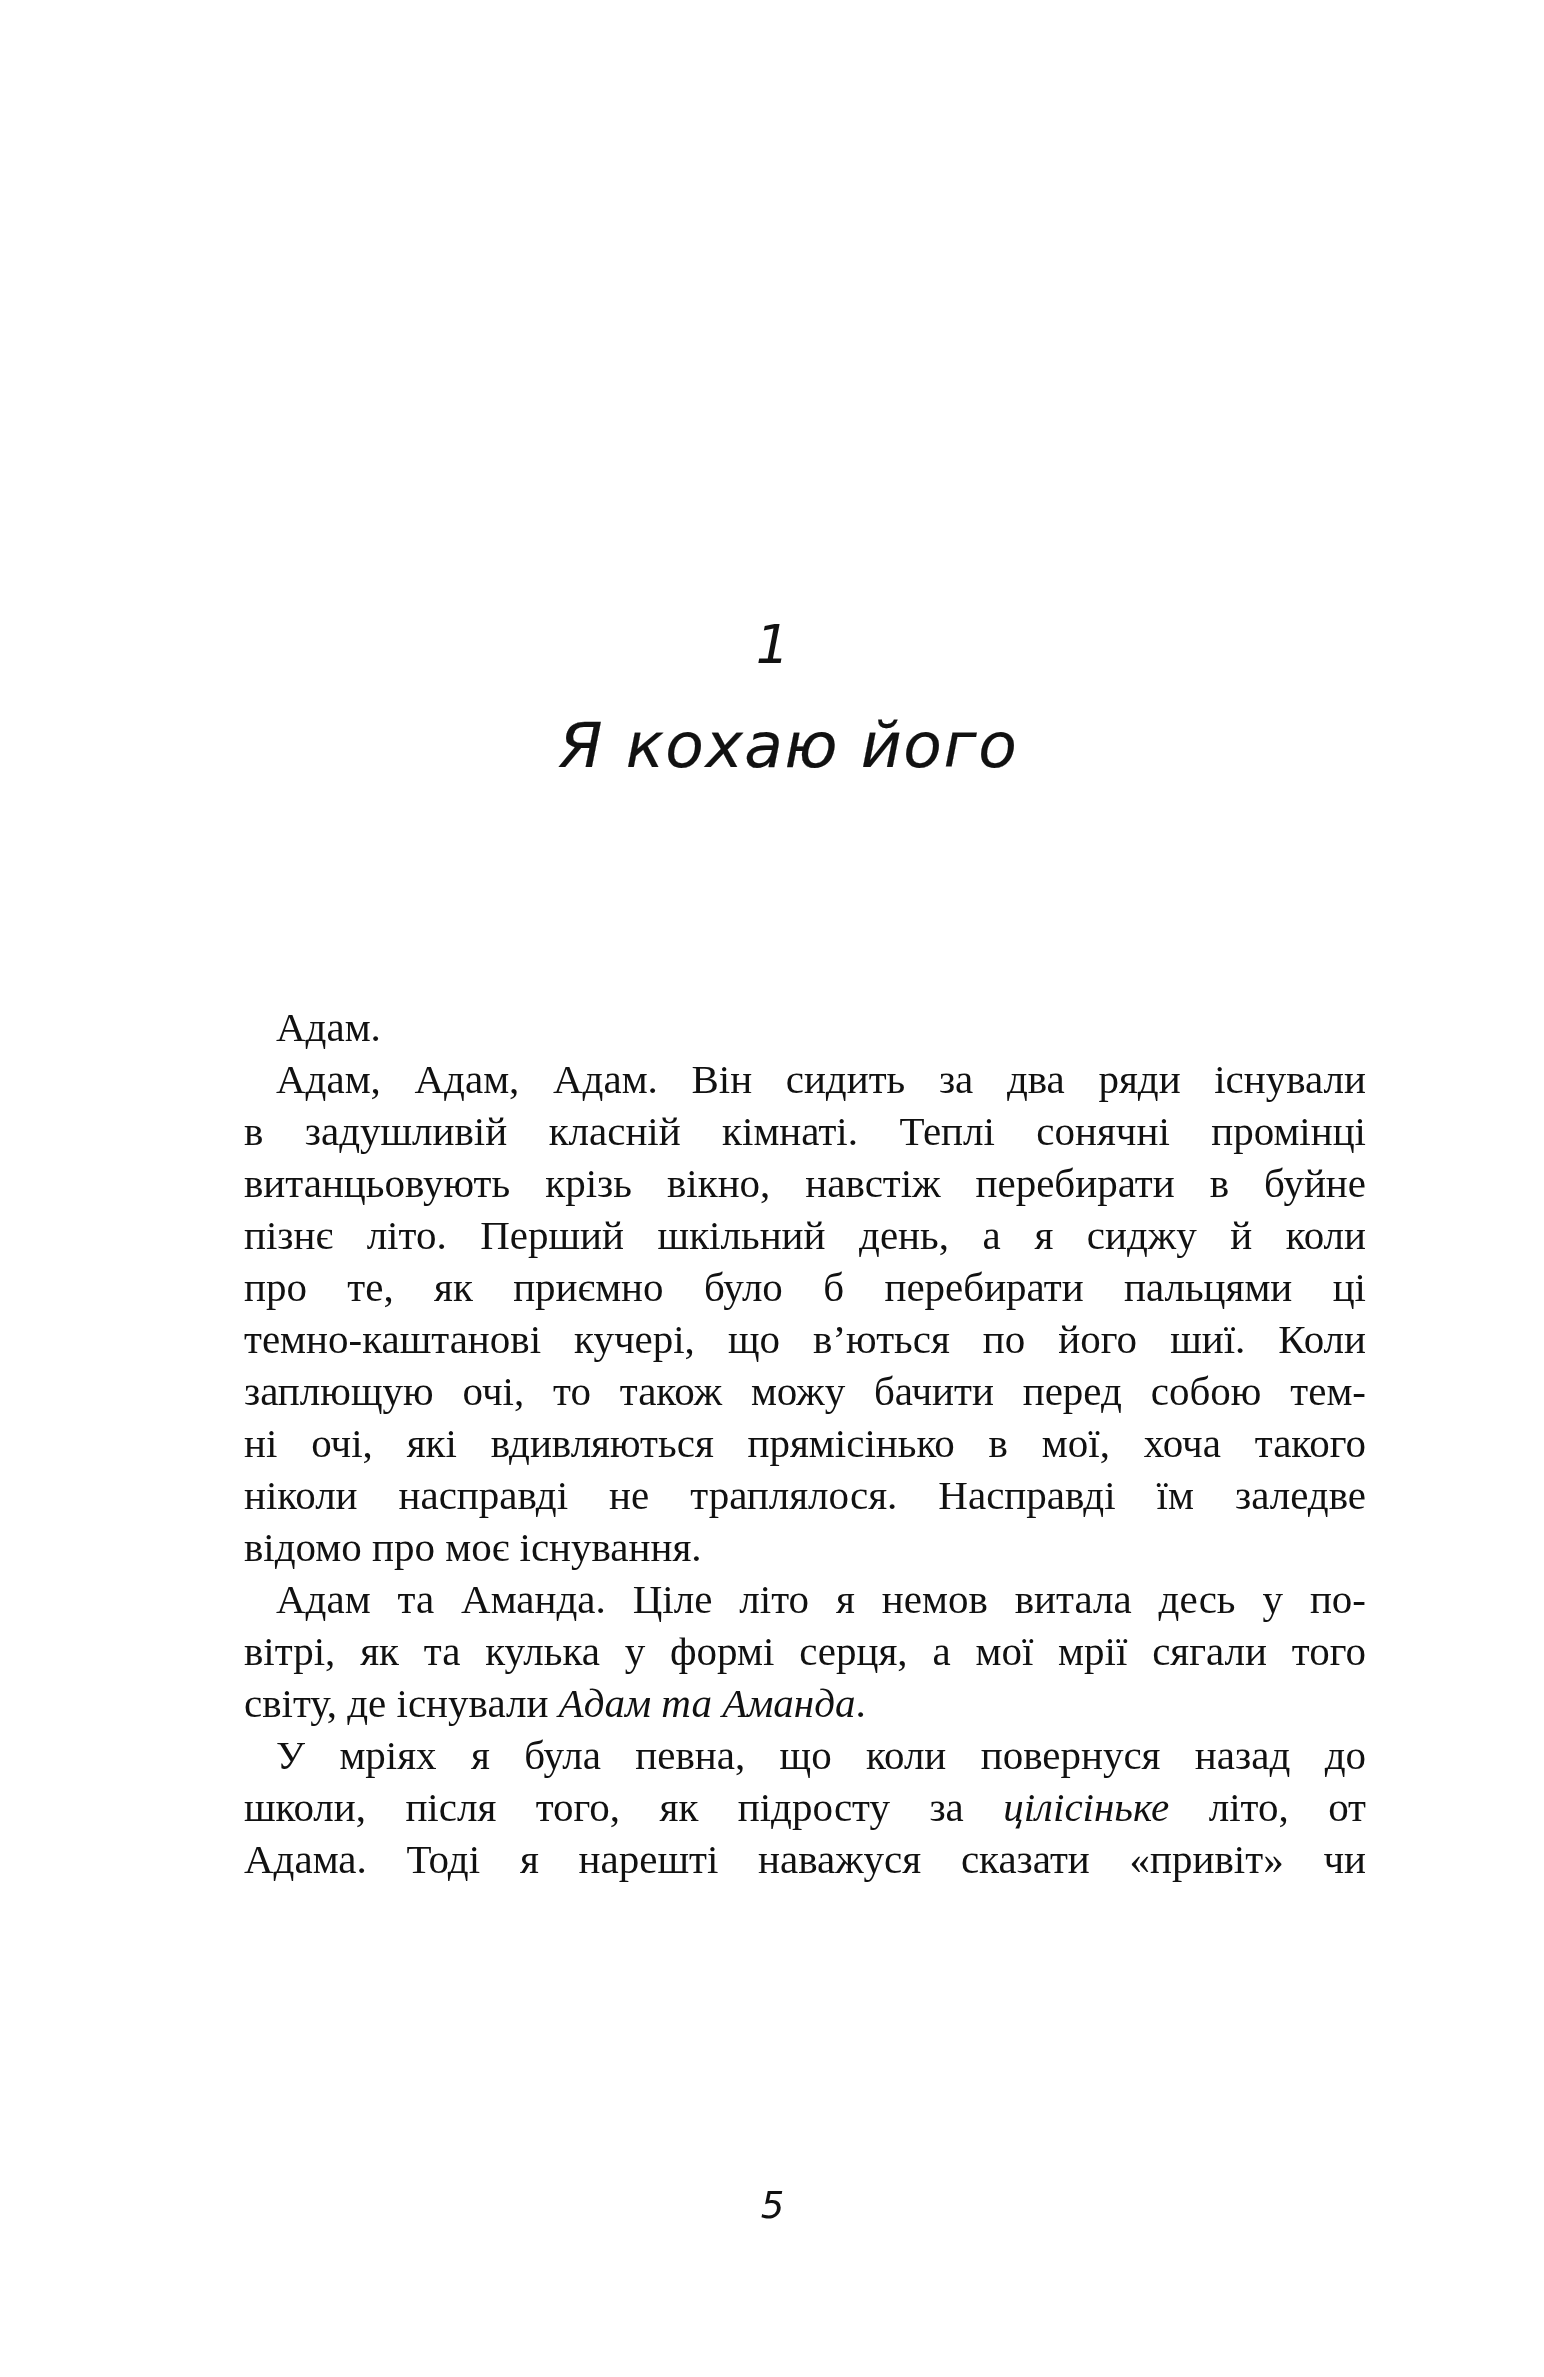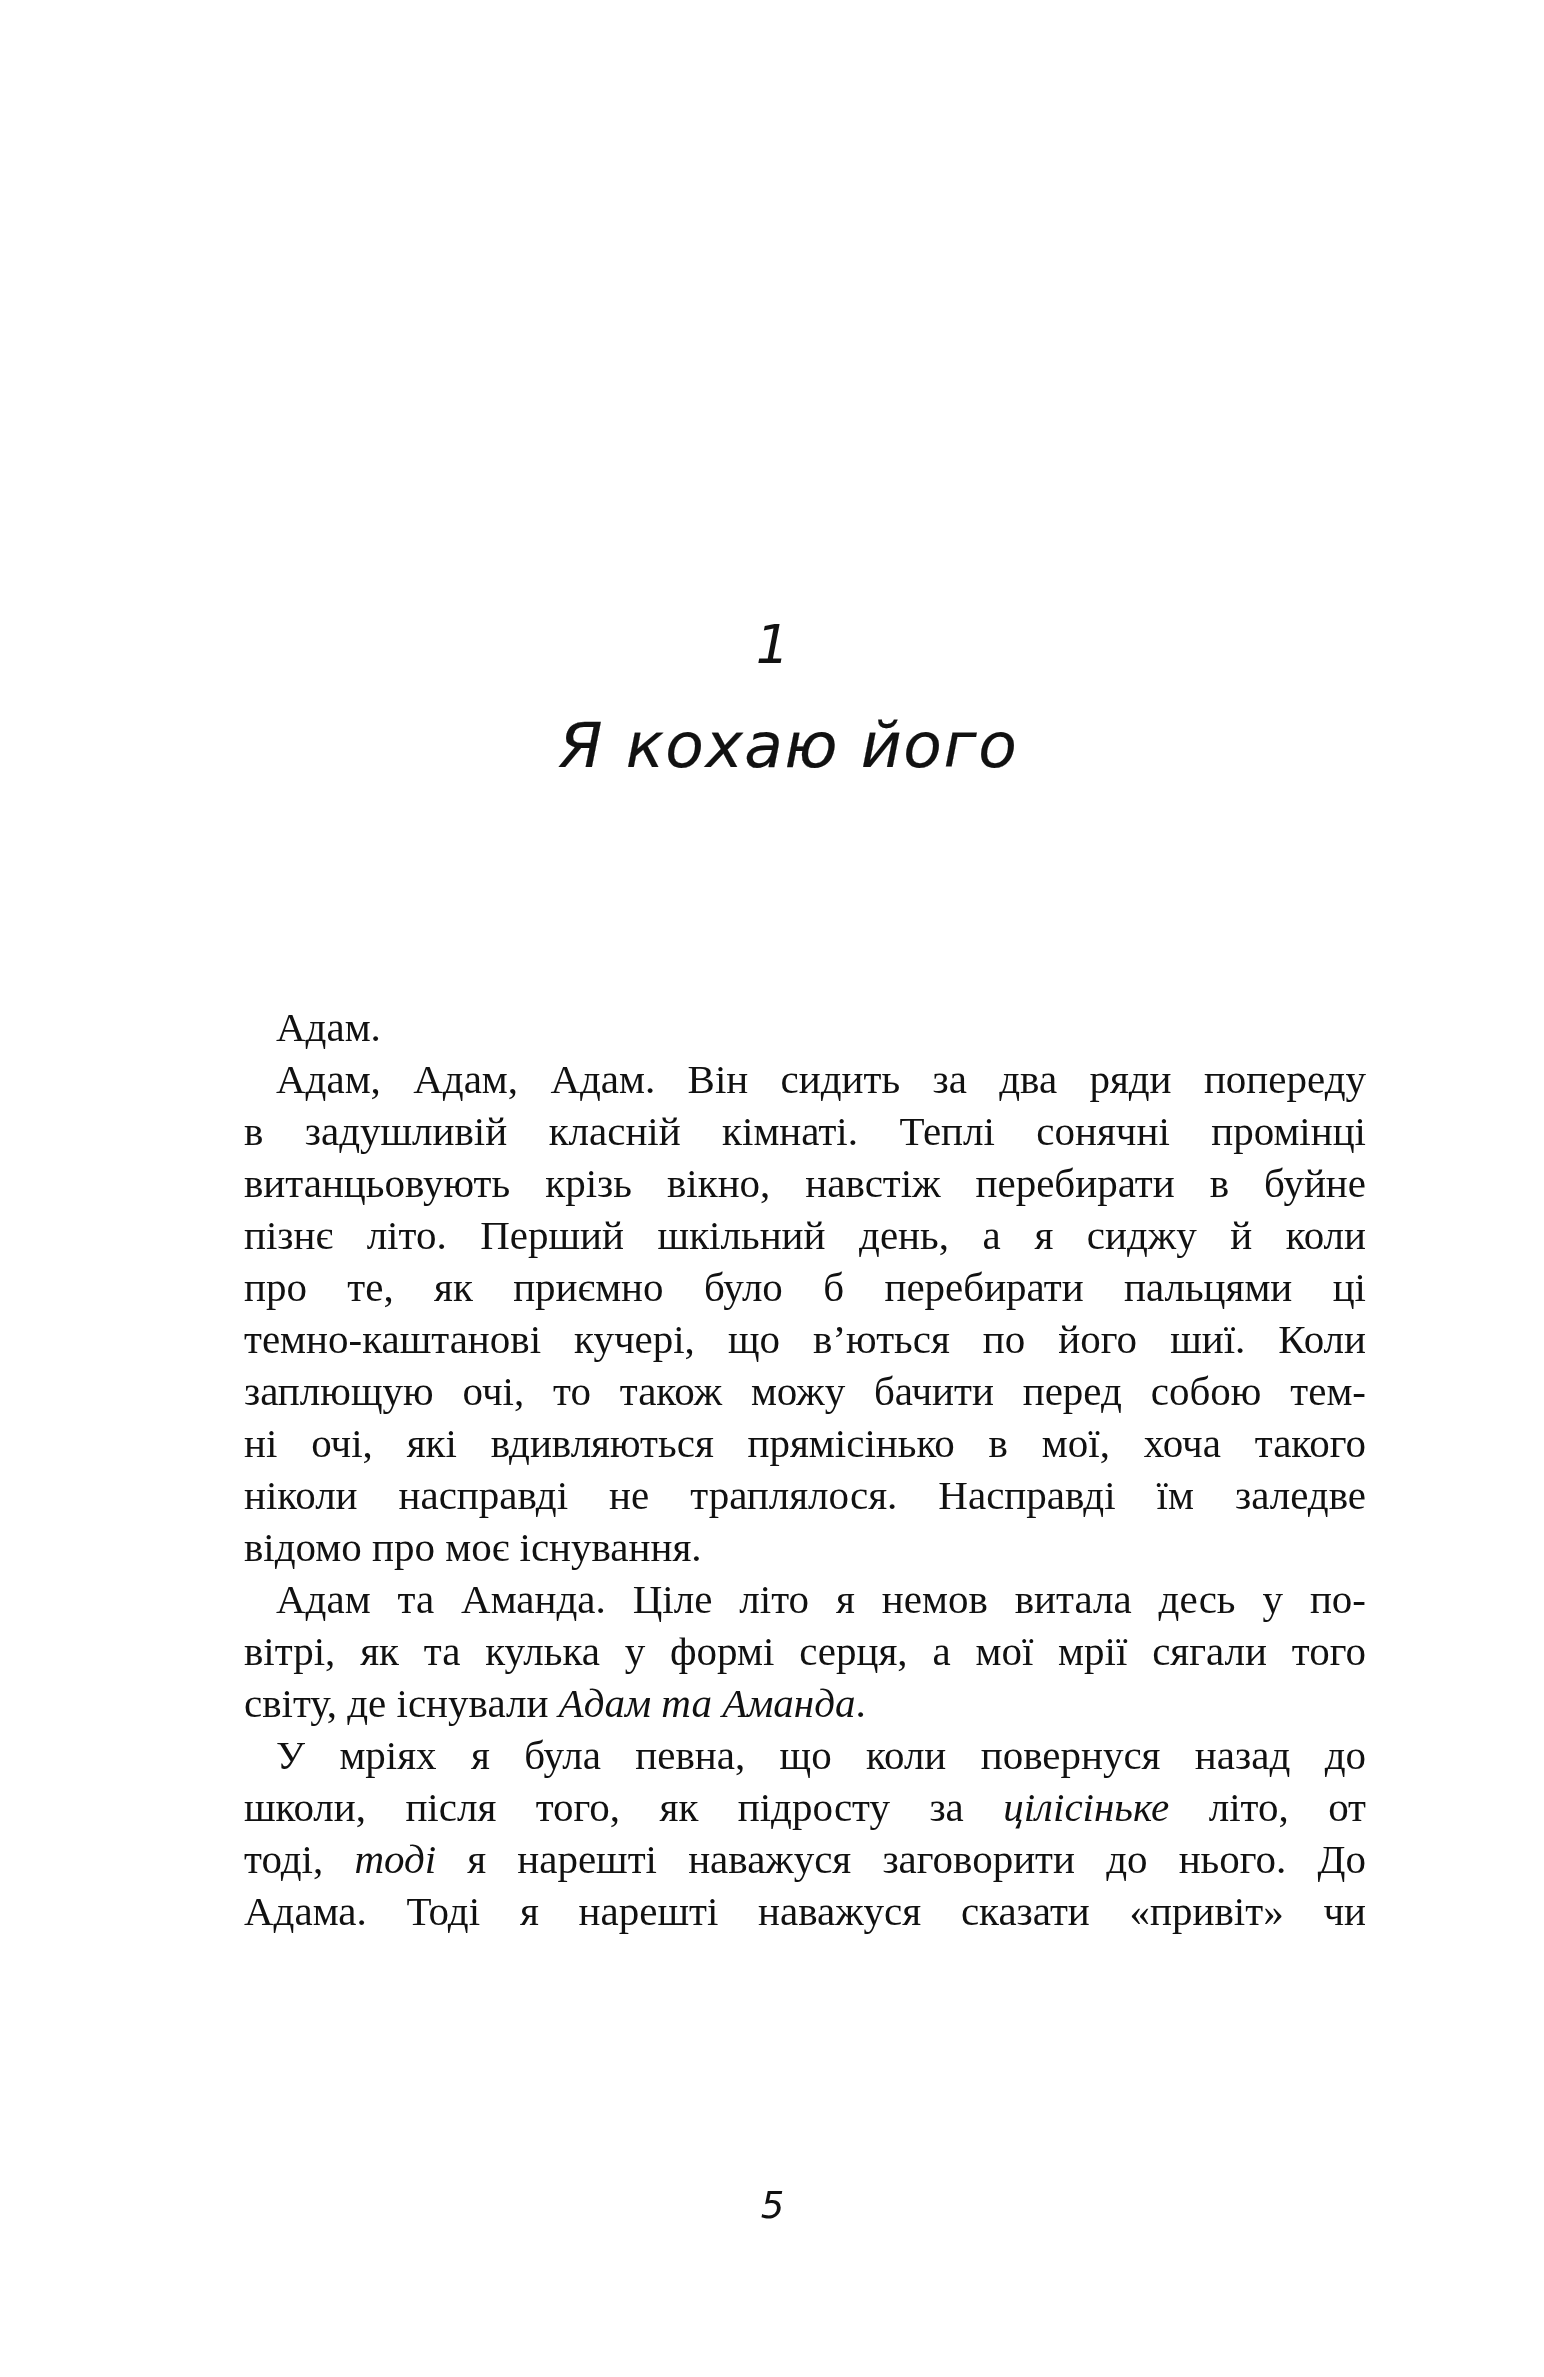--- a/index.html
+++ b/index.html
@@ -109,21 +109,21 @@
 
 <div class="page">
   <div class="chapter-number">1</div>
   <div class="chapter-title">Я кохаю його</div>
 
   <div class="body-text" id="body-text">
       <div class="line indent last">
         <span class="line-inner"><span>Адам.</span></span>
       </div>
       <div class="line indent">
-        <span class="line-inner"><span>Адам, Адам, Адам. Він сидить за два ряди попереду</span></span>
+        <span class="line-inner"><span>Адам, Адам, Адам. Він сидить за два ряди існували</span></span>
       </div>
       <div class="line">
         <span class="line-inner"><span>в задушливій класній кімнаті. Теплі сонячні промінці</span></span>
       </div>
       <div class="line">
         <span class="line-inner"><span>витанцьовують крізь вікно, навстіж перебирати в буйне</span></span>
       </div>
       <div class="line">
         <span class="line-inner"><span>пізнє літо. Перший шкільний день, а я сиджу й коли</span></span>
       </div>
@@ -154,22 +154,19 @@
       <div class="line last">
         <span class="line-inner"><span>світу, де існували </span><span class="it">Адам та Аманда</span><span>.</span></span>
       </div>
       <div class="line indent">
         <span class="line-inner"><span>У мріях я була певна, що коли повернуся назад до</span></span>
       </div>
       <div class="line">
         <span class="line-inner"><span>школи, після того, як підросту за </span><span class="it">цілісіньке</span><span> літо, от</span></span>
       </div>
       <div class="line">
-        <span class="line-inner"><span>тоді, </span><span class="it">тоді</span><span> я нарешті наважуся заговорити до нього. До</span></span>
-      </div>
-      <div class="line">
         <span class="line-inner"><span>Адама. Тоді я нарешті наважуся сказати «привіт» чи</span></span>
       </div>
     </div>
 
   <div class="page-number">5</div>
 </div>
 
 
 </body></html>

